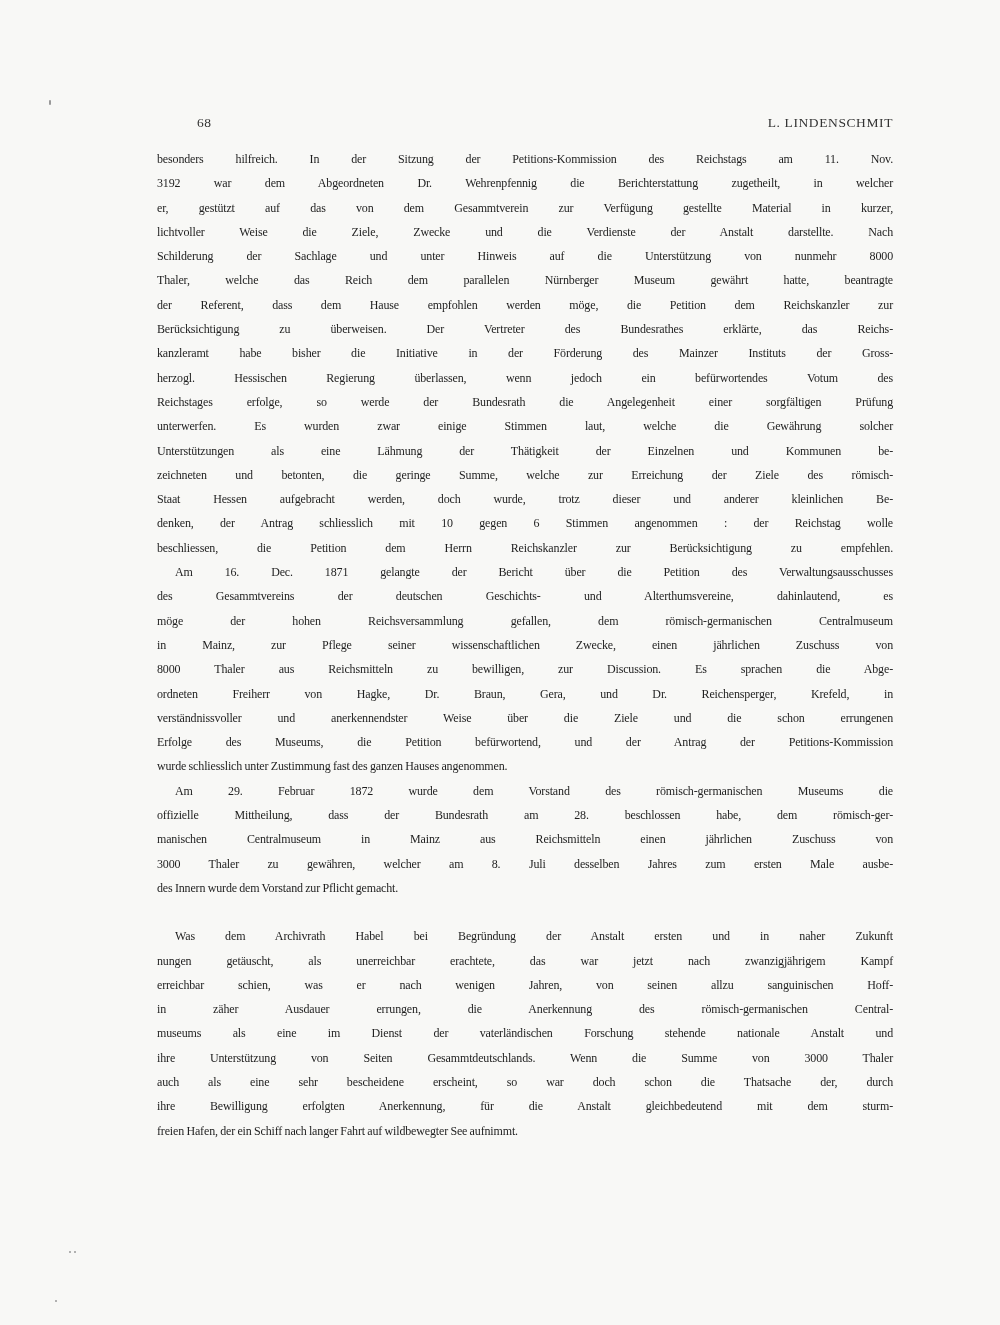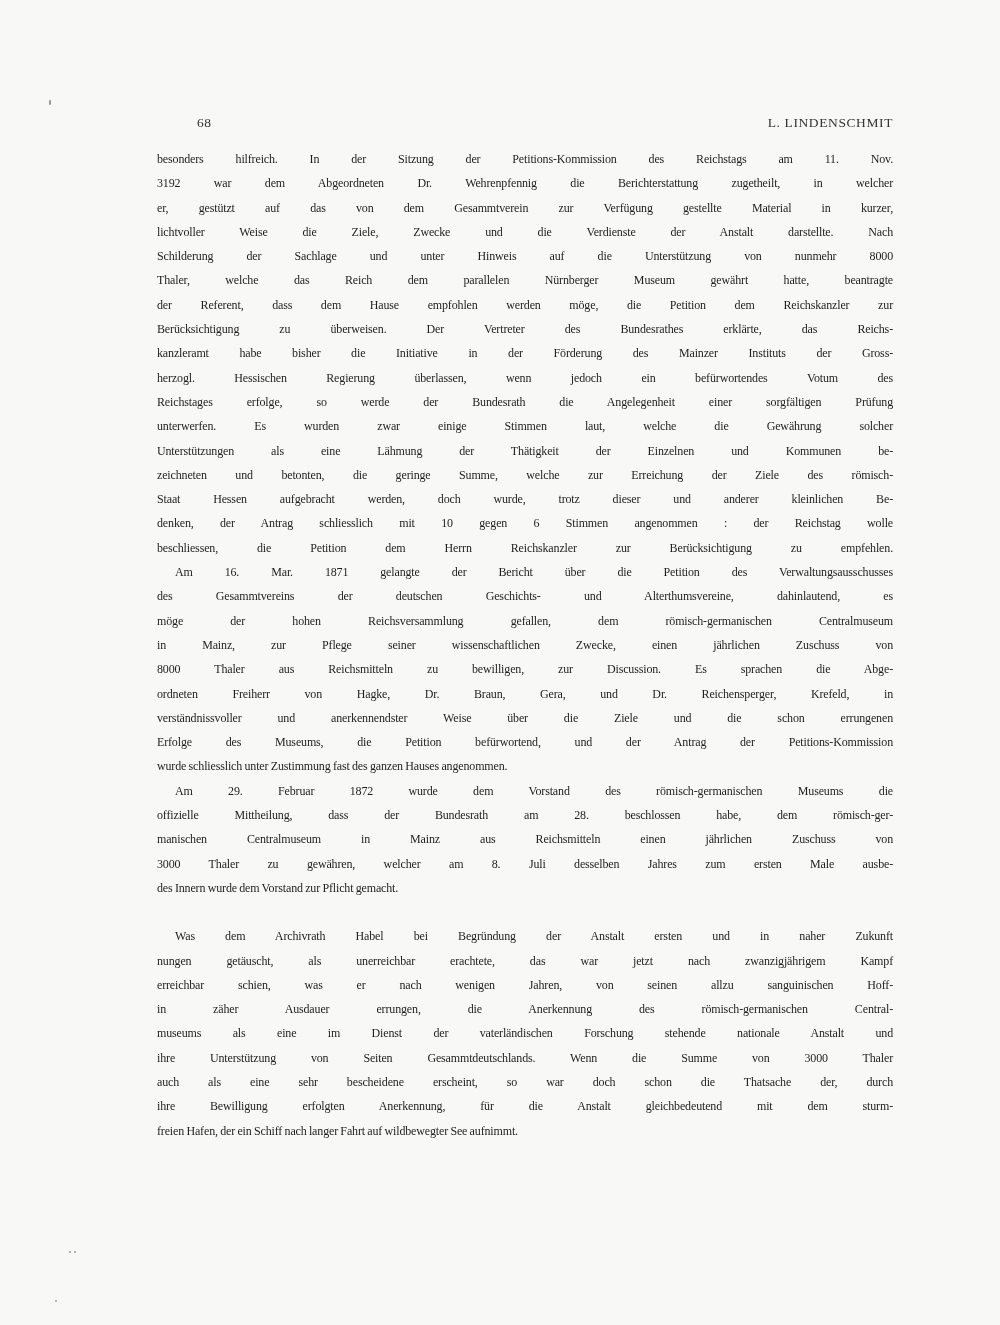--- a/index.html
+++ b/index.html
@@ -101,21 +101,21 @@
       <span class="line">Reichstages erfolge, so werde der Bundesrath die Angelegenheit einer sorgfältigen Prüfung</span>
       <span class="line">unterwerfen. Es wurden zwar einige Stimmen laut, welche die Gewährung solcher</span>
       <span class="line">Unterstützungen als eine Lähmung der Thätigkeit der Einzelnen und Kommunen be-</span>
       <span class="line">zeichneten und betonten, die geringe Summe, welche zur Erreichung der Ziele des römisch-</span>
       <span class="line">Staat Hessen aufgebracht werden, doch wurde, trotz dieser und anderer kleinlichen Be-</span>
       <span class="line">denken, der Antrag schliesslich mit 10 gegen 6 Stimmen angenommen : der Reichstag wolle</span>
       <span class="line">beschliessen, die Petition dem Herrn Reichskanzler zur Berücksichtigung zu empfehlen.</span>
     </div>
 
     <div>
-      <span class="line indent">Am 16. Mar. 1871 gelangte der Bericht über die Petition des Verwaltungsausschusses</span>
+      <span class="line indent">Am 16. Dec. 1871 gelangte der Bericht über die Petition des Verwaltungsausschusses</span>
       <span class="line">des Gesammtvereins der deutschen Geschichts- und Alterthumsvereine, dahinlautend, es</span>
       <span class="line">möge der hohen Reichsversammlung gefallen, dem römisch-germanischen Centralmuseum</span>
       <span class="line">in Mainz, zur Pflege seiner wissenschaftlichen Zwecke, einen jährlichen Zuschuss von</span>
       <span class="line">8000 Thaler aus Reichsmitteln zu bewilligen, zur Discussion. Es sprachen die Abge-</span>
       <span class="line">ordneten Freiherr von Hagke, Dr. Braun, Gera, und Dr. Reichensperger, Krefeld, in</span>
       <span class="line">verständnissvoller und anerkennendster Weise über die Ziele und die schon errungenen</span>
       <span class="line">Erfolge des Museums, die Petition befürwortend, und der Antrag der Petitions-Kommission</span>
       <span class="line last">wurde schliesslich unter Zustimmung fast des ganzen Hauses angenommen.</span>
     </div>
 

